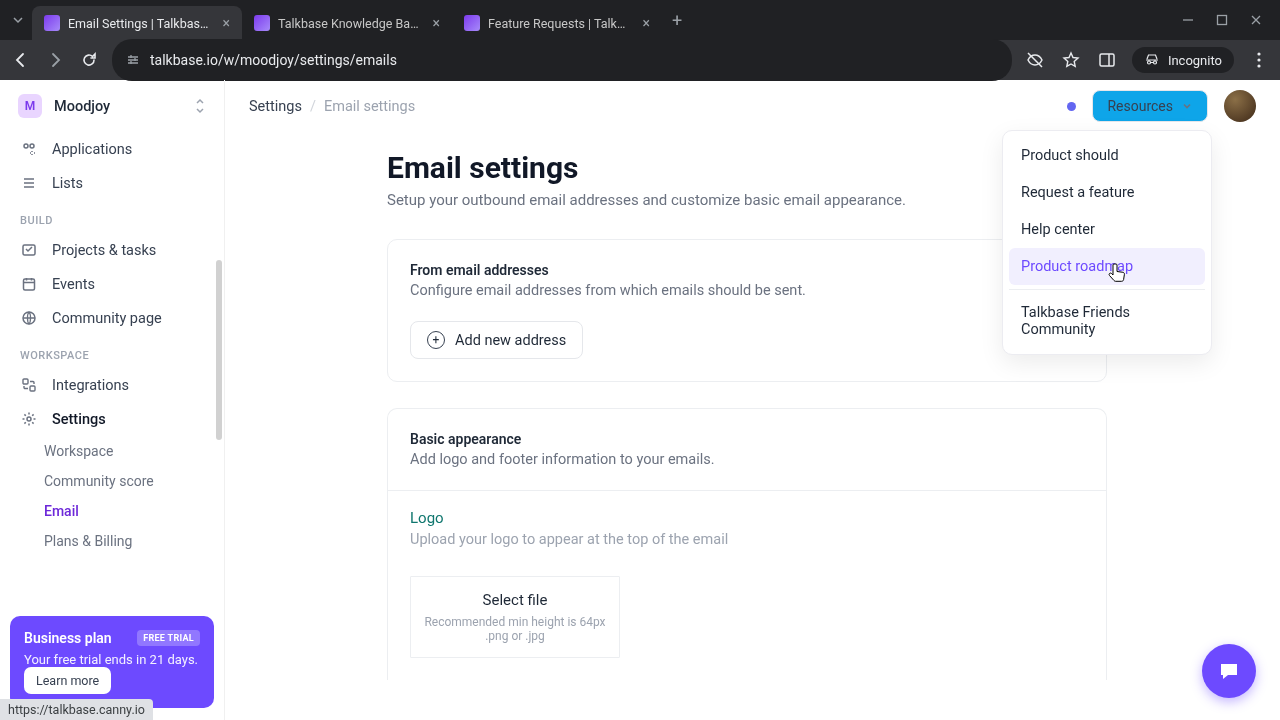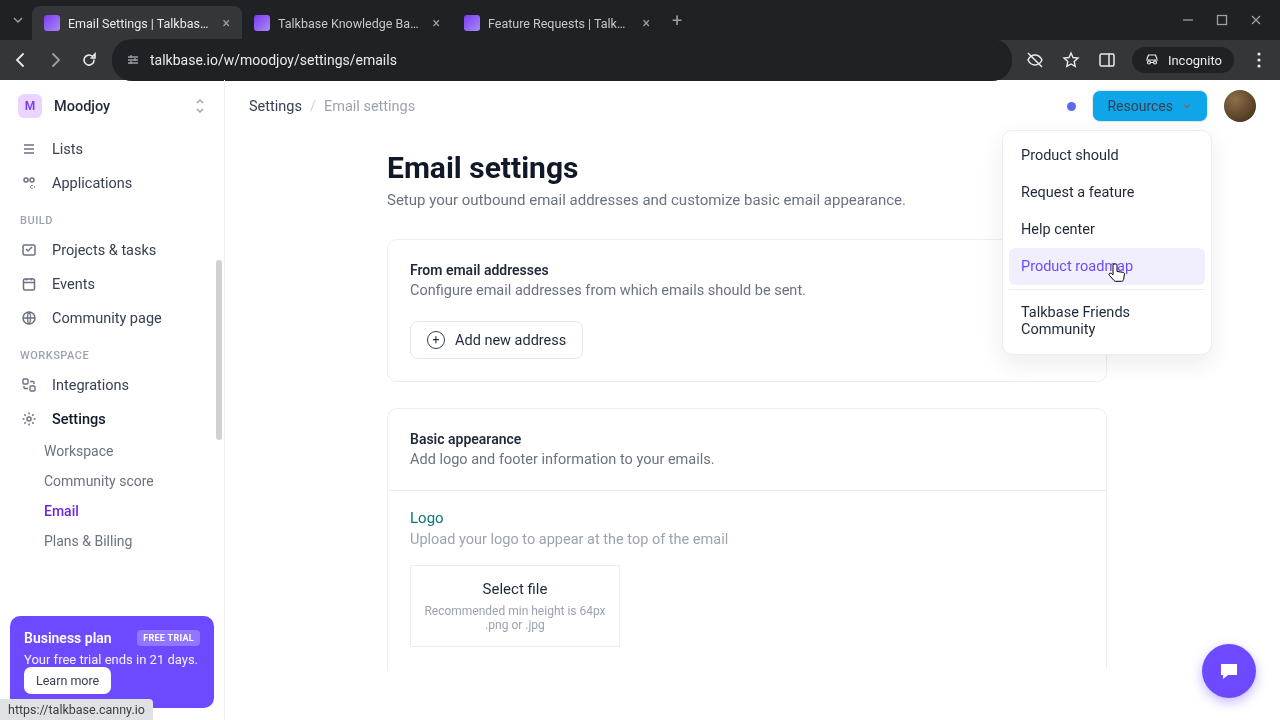--- a/index.html
+++ b/index.html
@@ -69,21 +69,21 @@
 .page-title { font-size: 30px; font-weight: 700; color: #111827; margin-bottom: 6px; }
 .page-sub { font-size: 15px; color: #6b7280; margin-bottom: 30px; }
 
 .card { border: 1px solid #eceef1; border-radius: 10px; width: 720px; margin-bottom: 26px; padding: 22px; }
 .card-title { font-size: 14px; font-weight: 600; color: #1f2937; margin-bottom: 4px; }
 .card-sub { font-size: 14.5px; color: #6b7280; margin-bottom: 22px; }
 .add-btn { display: inline-flex; align-items: center; gap: 10px; padding: 9px 16px; border: 1px solid #e5e7eb; border-radius: 8px; font-size: 14.5px; color: #1f2937; cursor: pointer; background: #fff; }
 .plus-circle { width: 18px; height: 18px; border: 1.5px solid #374151; border-radius: 50%; display: flex; align-items: center; justify-content: center; font-size: 12px; line-height: 1; }
 
 .label { font-size: 15px; color: #0f766e; margin-bottom: 4px; }
-.hint { font-size: 14.5px; color: #9ca3af; margin-bottom: 17px; }
+.hint { font-size: 14.5px; color: #9ca3af; margin-bottom: 28px; }
 .file-drop { border: 1px solid #eceef1; border-radius: 1px; width: 210px; padding: 14px 12px; text-align: center; }
 .file-drop-main { font-size: 15px; color: #1f2937; margin-bottom: 6px; }
 .file-drop-sub { font-size: 12px; color: #9ca3af; }
 
 .status-bar { position: absolute; bottom: 0; left: 0; background: #dfe1e5; color: #3c4043; font-size: 12.5px; padding: 3px 8px; border-top-right-radius: 4px; }
 
 .chat-fab { position: absolute; bottom: 22px; right: 24px; width: 54px; height: 54px; background: #6d4aff; border-radius: 50%; display: flex; align-items: center; justify-content: center; cursor: pointer; box-shadow: 0 4px 12px rgba(109,74,255,0.4); }
 
 .cursor { position: absolute; top: 182px; right: 152px; pointer-events: none; z-index: 20; }
 
@@ -198,34 +198,34 @@
       <div class="ws-chevron">
           <svg width="12" height="16" viewBox="0 0 12 16">
             <path d="M3 5l3-3 3 3M3 11l3 3 3-3" stroke="currentColor" stroke-width="1.5" fill="none"></path>
           </svg>
         </div>
     </div>
 
     <div class="nav-item">
       <span class="nav-icon">
           <svg width="16" height="16" viewBox="0 0 16 16">
-            <path d="M3 4h10M3 8h10M3 12h10" stroke="currentColor" stroke-width="1.6"></path>
-          </svg>
-        </span>
-      <span>Lists</span>
-    </div>
-    <div class="nav-item">
-      <span class="nav-icon">
-          <svg width="16" height="16" viewBox="0 0 16 16">
             <circle cx="5" cy="5" r="2" stroke="currentColor" stroke-width="1.5" fill="none"></circle>
             <circle cx="11" cy="5" r="2" stroke="currentColor" stroke-width="1.5" fill="none"></circle>
             <path d="M11 11v-1M11 14v-1M9 12h1M13 12h1" stroke="currentColor" stroke-width="1.5"></path>
           </svg>
         </span>
       <span>Applications</span>
+    </div>
+    <div class="nav-item">
+      <span class="nav-icon">
+          <svg width="16" height="16" viewBox="0 0 16 16">
+            <path d="M3 4h10M3 8h10M3 12h10" stroke="currentColor" stroke-width="1.6"></path>
+          </svg>
+        </span>
+      <span>Lists</span>
     </div>
 
     <div class="nav-section">BUILD</div>
     <div class="nav-item">
       <span class="nav-icon">
           <svg width="16" height="16" viewBox="0 0 16 16">
             <rect x="2" y="3" width="12" height="10" rx="1.5" stroke="currentColor" stroke-width="1.5" fill="none"></rect>
             <path d="M5 7l2 2 4-4" stroke="currentColor" stroke-width="1.5" fill="none"></path>
           </svg>
         </span>

